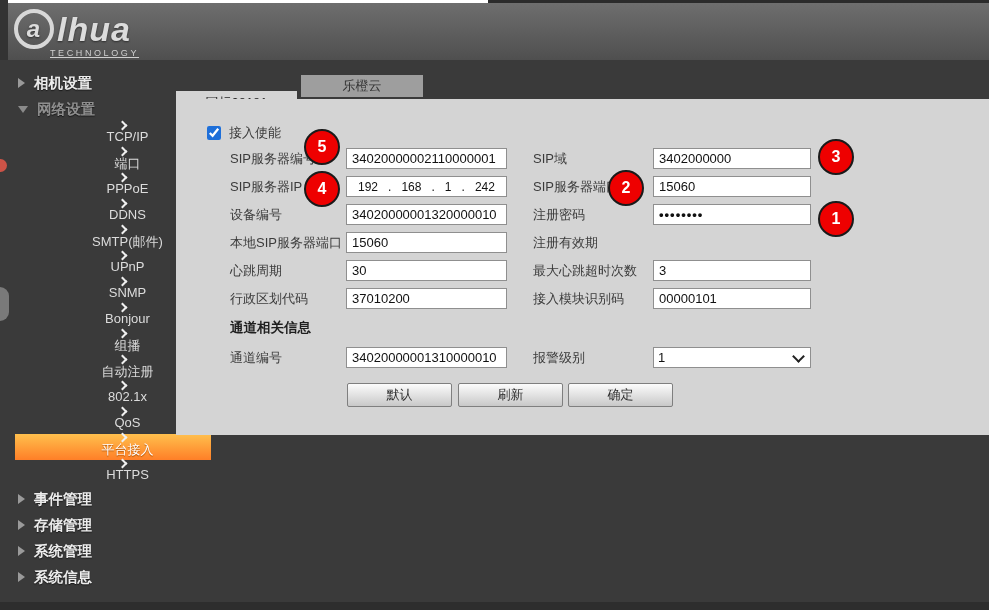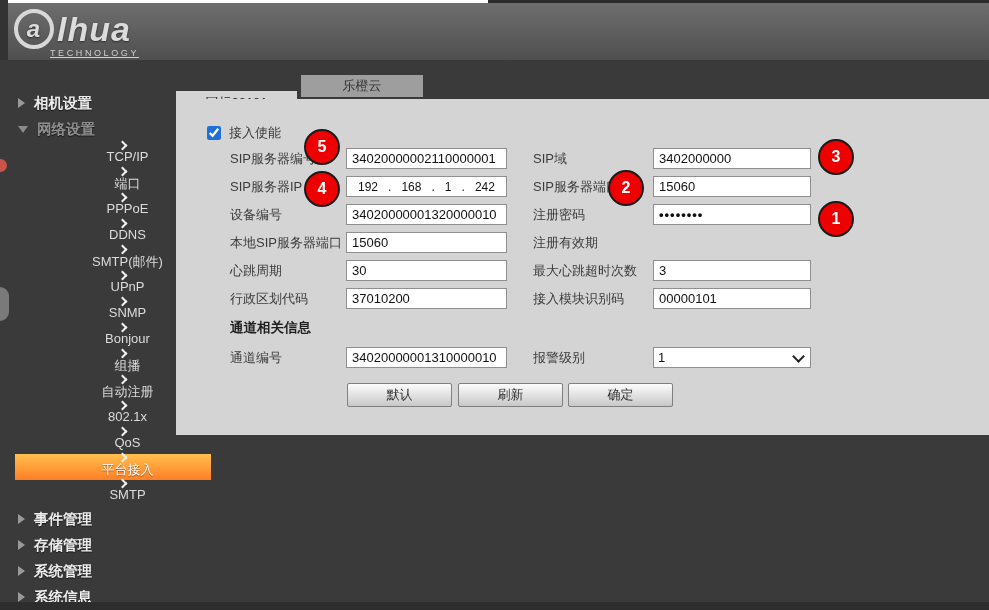--- a/index.html
+++ b/index.html
@@ -12,21 +12,21 @@
   .header{position:absolute;left:0;top:3px;width:989px;height:57px;
           background:linear-gradient(#6e6e6e,#4f4f4f);}
   .left-edge{position:absolute;left:0;top:0;width:8px;height:60px;background:#333;}
   .logo{position:absolute;left:14px;top:6px;color:#dcdcdc;}
   .logo-row{display:flex;align-items:center;font-style:italic;font-weight:bold;
             font-size:34px;letter-spacing:1px;text-shadow:0 1px 2px #2e2e2e;}
   .logo-a{width:32px;height:32px;border:4px solid #d8d8d8;border-radius:50%;
           display:flex;align-items:center;justify-content:center;font-size:24px;margin-right:3px;}
   .logo-sub{font-size:9px;letter-spacing:2.6px;color:#cfcfcf;margin-left:36px;margin-top:-1px;text-decoration:underline;}
   
-  .sidebar{position:absolute;left:0;top:60px;width:211px;bottom:0;padding-top:30px;}
+  .sidebar{position:absolute;left:0;top:60px;width:211px;bottom:0;padding-top:10px;}
   .s-top,.s-sub{display:flex;align-items:center;height:26px;cursor:pointer;}
   .s-top{padding-left:18px;}
   .s-top .s-label{font-size:14.5px;font-weight:bold;color:#ededed;margin-left:9px;
                   text-shadow:0 1px 1px #1a1a1a;}
   .s-top.dim .s-label{color:#8f8f8f;font-weight:bold;}
   .s-sub{padding-left:34px;flex-direction:column;}
   .s-sub .s-label{font-size:13px;color:#dcdcdc;margin-left:10px;}
   .s-sub.active{margin-left:15px;padding-left:19px;
       background:linear-gradient(#ffc04d,#ff7f27);}
   .s-sub.active .s-label{color:#fff;text-shadow:0 1px 1px #a84c00;}
@@ -152,21 +152,21 @@
   <div class="s-sub">
     <span class="chev"></span>
     <span class="s-label">QoS</span>
   </div>
   <div class="s-sub active">
     <span class="chev"></span>
     <span class="s-label">平台接入</span>
   </div>
   <div class="s-sub">
     <span class="chev"></span>
-    <span class="s-label">SMTP</span>
+    <span class="s-label">HTTPS</span>
   </div>
   <div class="s-top">
     <span class="tri-r"></span>
     <span class="s-label">事件管理</span>
   </div>
   <div class="s-top">
     <span class="tri-r"></span>
     <span class="s-label">存储管理</span>
   </div>
   <div class="s-top">

